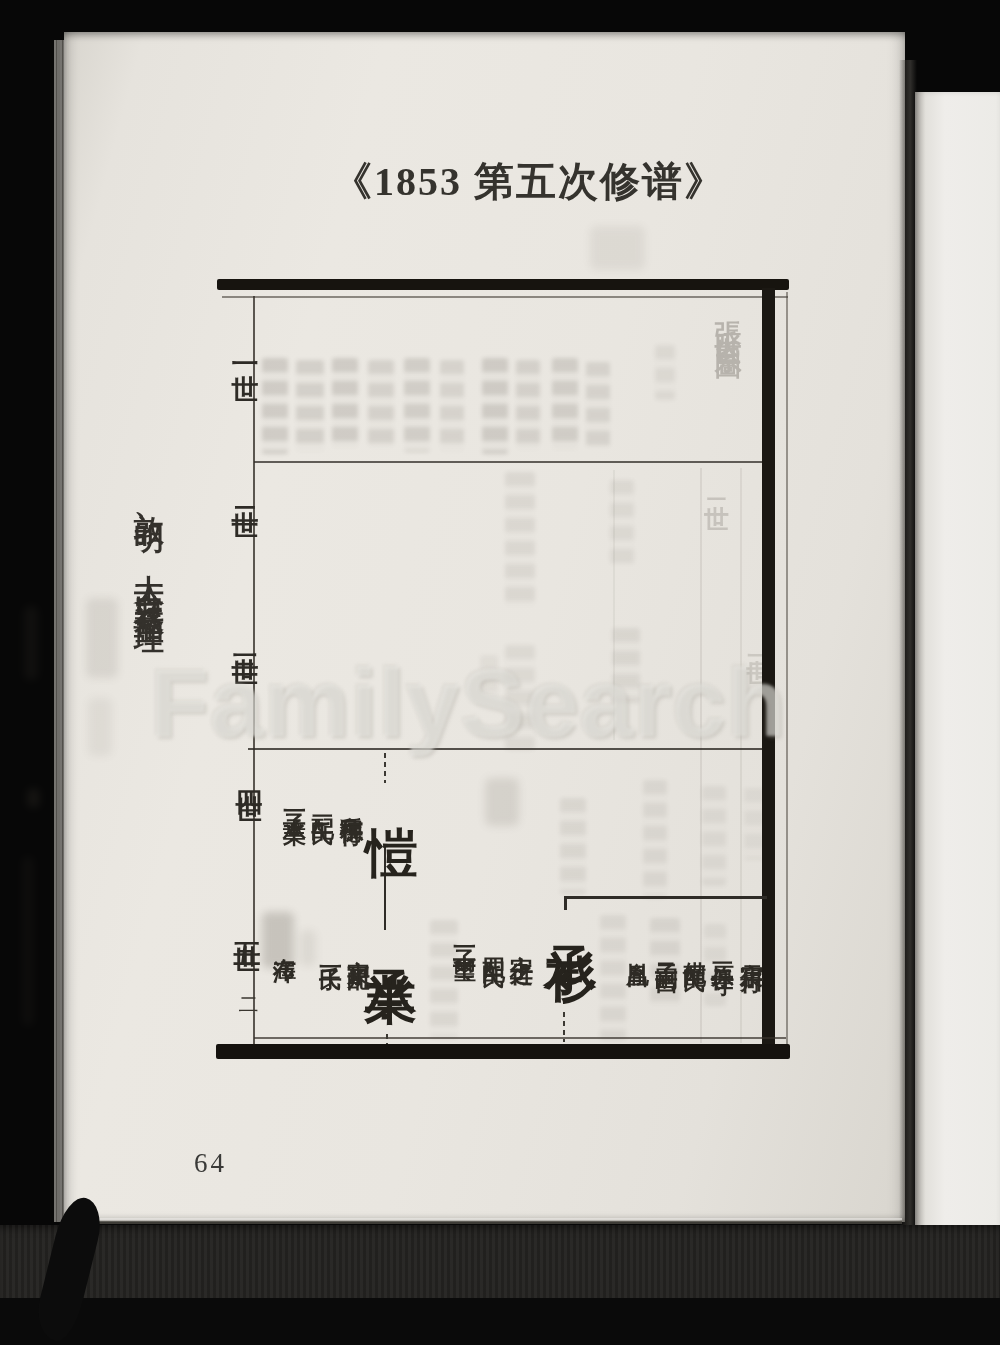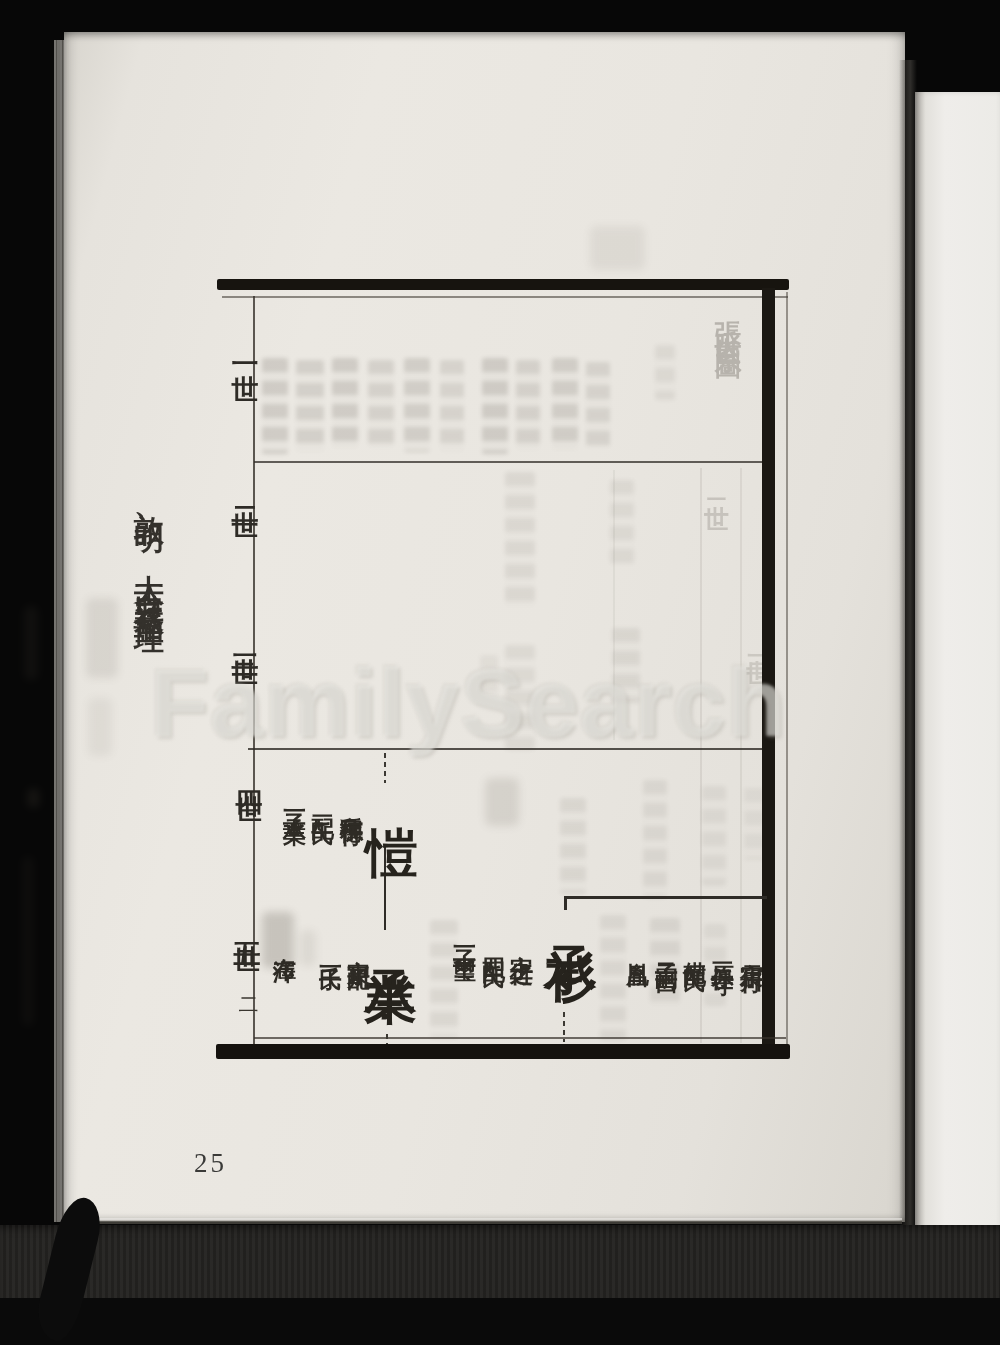--- a/index.html
+++ b/index.html
@@ -64,20 +64,21 @@
   <div class="abs board-dark"></div>
   <div class="abs strap"></div>
 
   <div class="abs smudge" style="left:24px;top:606px;width:14px;height:74px;opacity:.28"></div>
   <div class="abs smudge" style="left:22px;top:856px;width:12px;height:170px;opacity:.2"></div>
   <div class="abs smudge" style="left:27px;top:788px;width:13px;height:20px;opacity:.4"></div>
   <div class="abs smudge" style="left:86px;top:598px;width:32px;height:80px;opacity:.22"></div>
   <div class="abs smudge" style="left:88px;top:698px;width:24px;height:58px;opacity:.14"></div>
   <div class="abs smudge" style="left:590px;top:226px;width:55px;height:44px;opacity:.16"></div>
 
+  <div class="abs title" style="left:332px;top:154px;">《1853 第五次修谱》</div>
 
   <div class="abs v marginnote" style="left:128px;top:490px;">敦明、太吉裝裱整理</div>
 
   <div class="abs" style="left:217px;top:279px;width:572px;height:11px;background:#17140f;z-index:4;border-radius:2px;"></div>
   <div class="abs" style="left:222px;top:296px;width:566px;height:2px;background:rgba(60,55,48,.55);z-index:4;"></div>
   <div class="abs" style="left:253px;top:296px;width:2px;height:751px;background:rgba(55,50,44,.8);z-index:4;"></div>
   <div class="abs" style="left:254px;top:461px;width:510px;height:2px;background:rgba(50,46,40,.75);z-index:4;"></div>
   <div class="abs" style="left:248px;top:748px;width:516px;height:2px;background:rgba(45,41,36,.8);z-index:4;"></div>
   <div class="abs" style="left:762px;top:288px;width:13px;height:760px;background:#1b1813;z-index:4;"></div>
   <div class="abs" style="left:786px;top:292px;width:2px;height:766px;background:rgba(70,64,56,.5);z-index:4;"></div>
@@ -149,15 +150,15 @@
   <div class="abs ghostcol" style="left:600px;top:915px;width:26px;height:125px;opacity:.15"></div>
   <div class="abs ghostcol" style="left:650px;top:918px;width:30px;height:88px;opacity:.17"></div>
   <div class="abs ghostcol" style="left:704px;top:924px;width:22px;height:82px;opacity:.12"></div>
 
   <div class="abs gline" style="left:700px;top:468px;height:575px;opacity:.12"></div>
   <div class="abs gline" style="left:740px;top:468px;height:575px;opacity:.10"></div>
   <div class="abs gline" style="left:613px;top:470px;height:270px;opacity:.08"></div>
 
   <div class="abs watermark" style="left:150px;top:648px;">FamilySearch</div>
 
-  <div class="abs pagenum" style="left:194px;top:1148px;">25</div>
+  <div class="abs pagenum" style="left:194px;top:1148px;">64</div>
 
 </div>
 
 </body></html>

